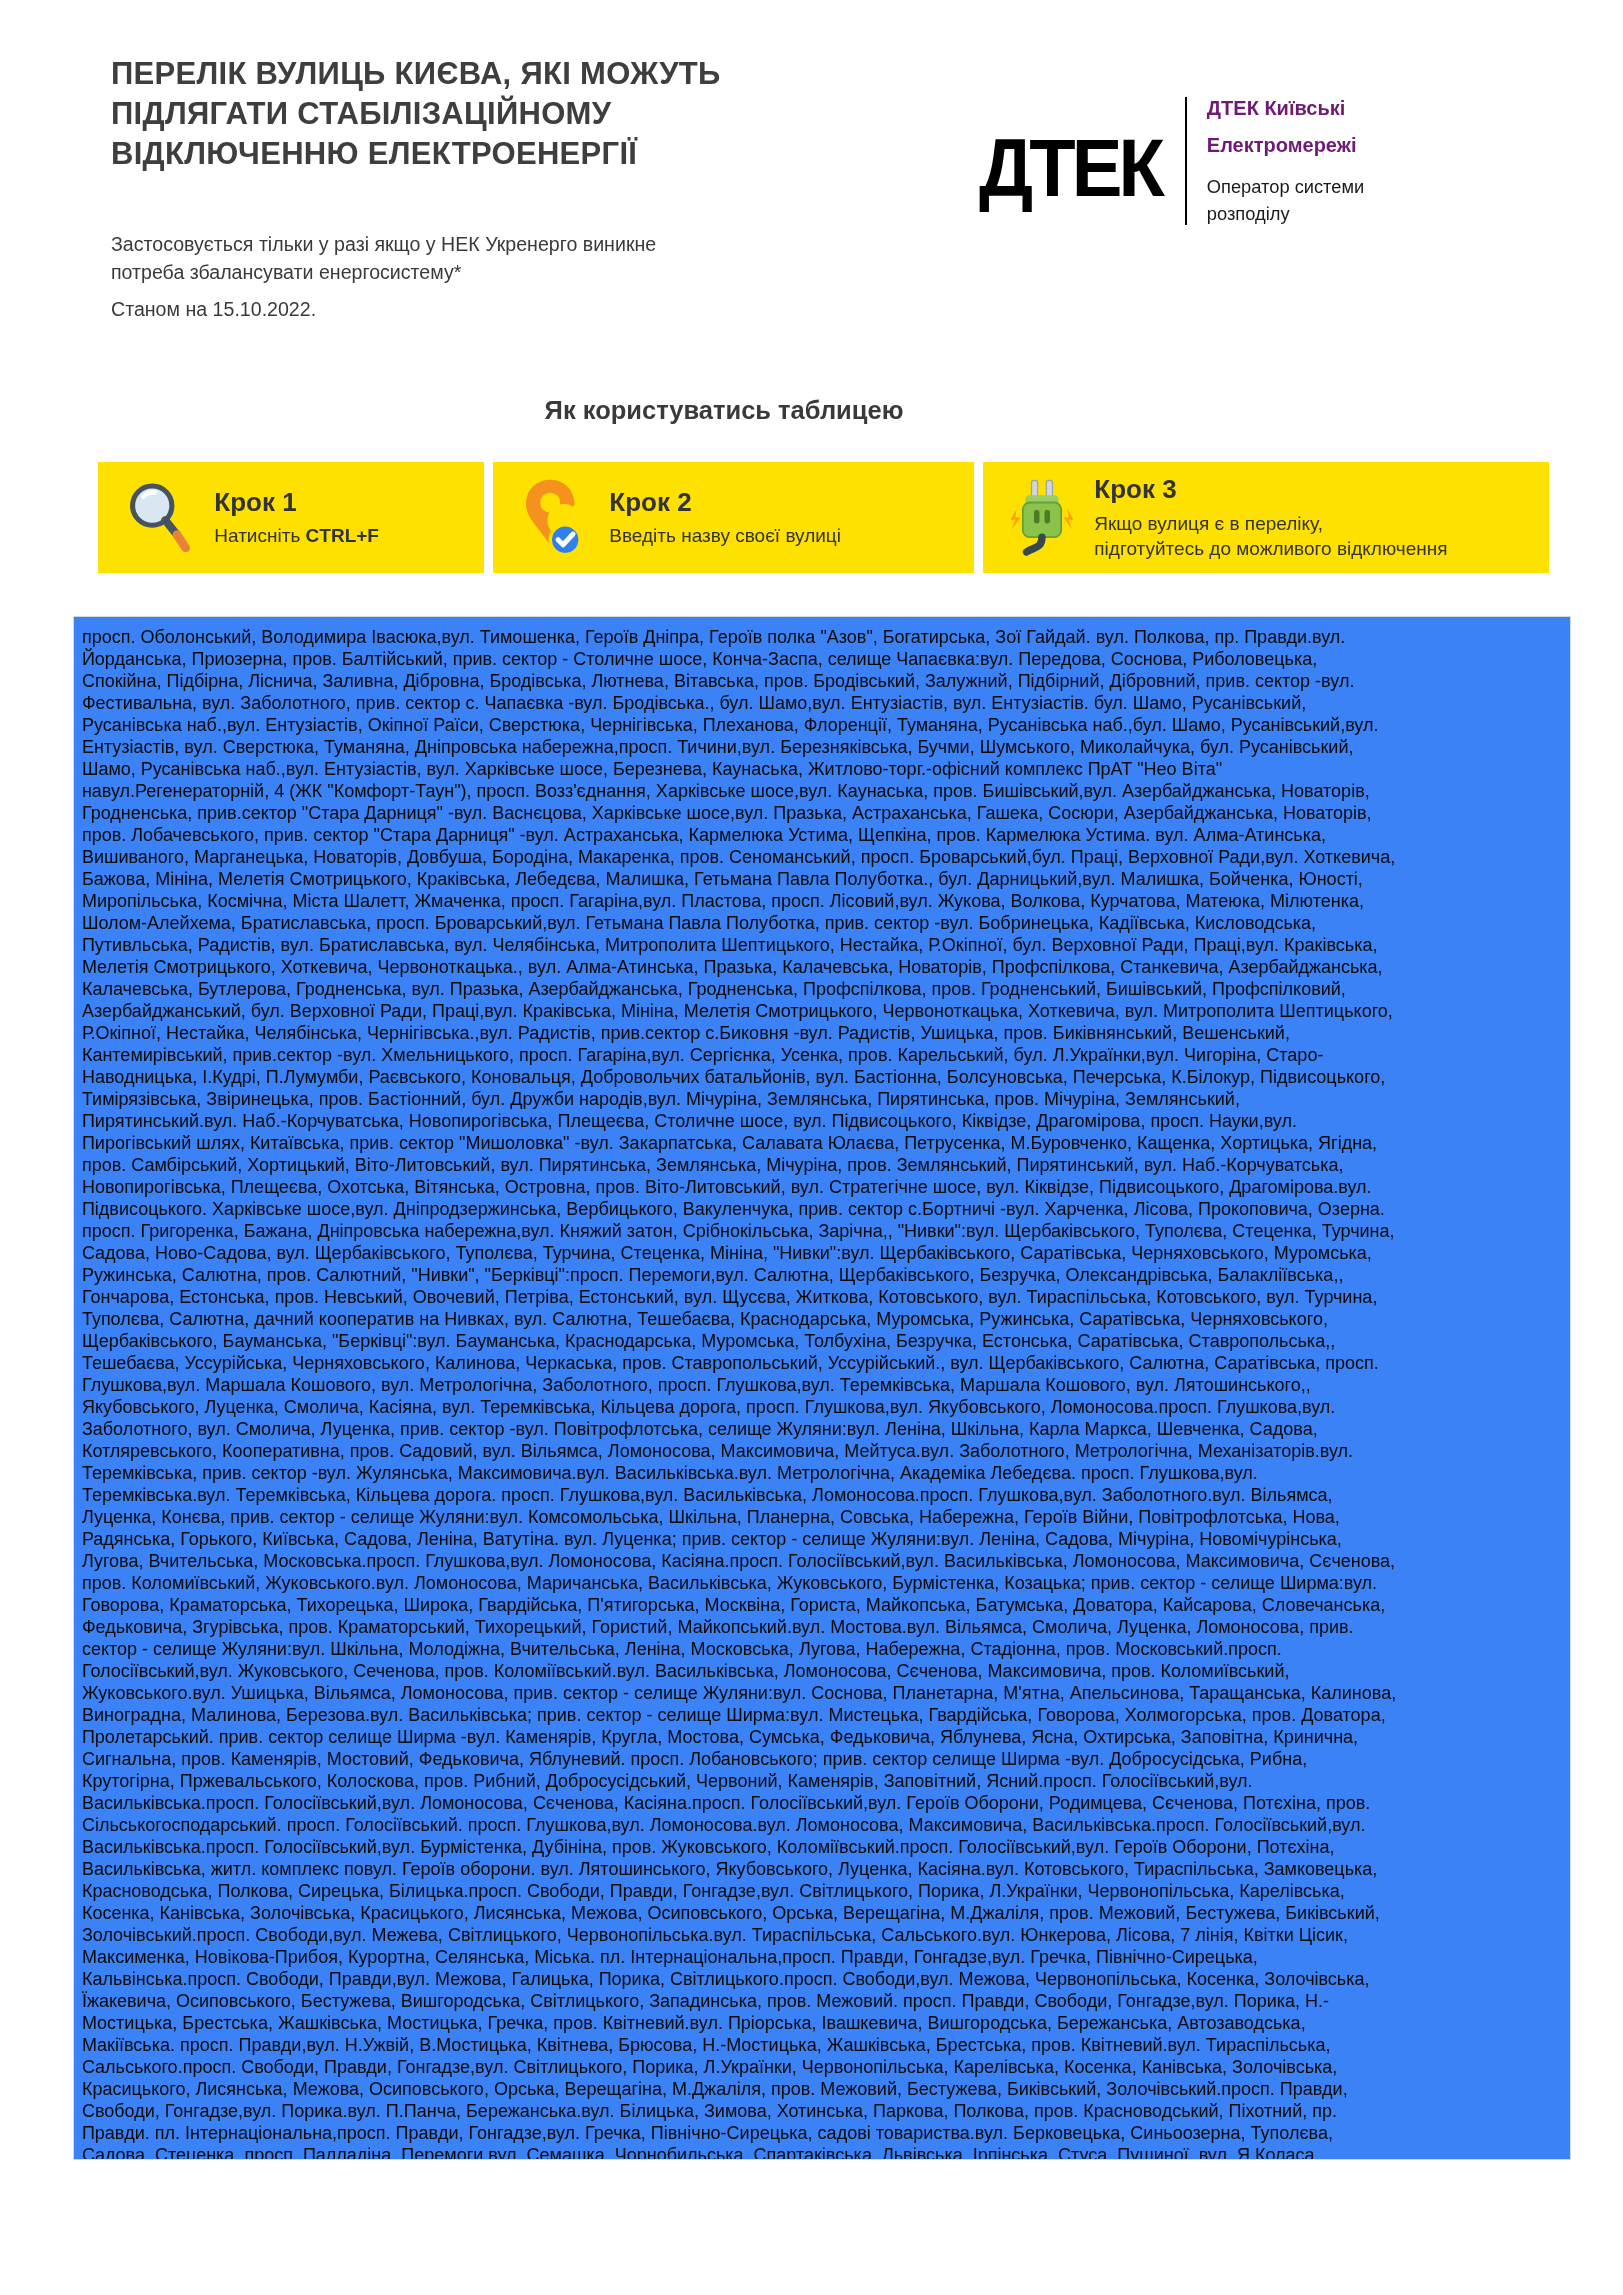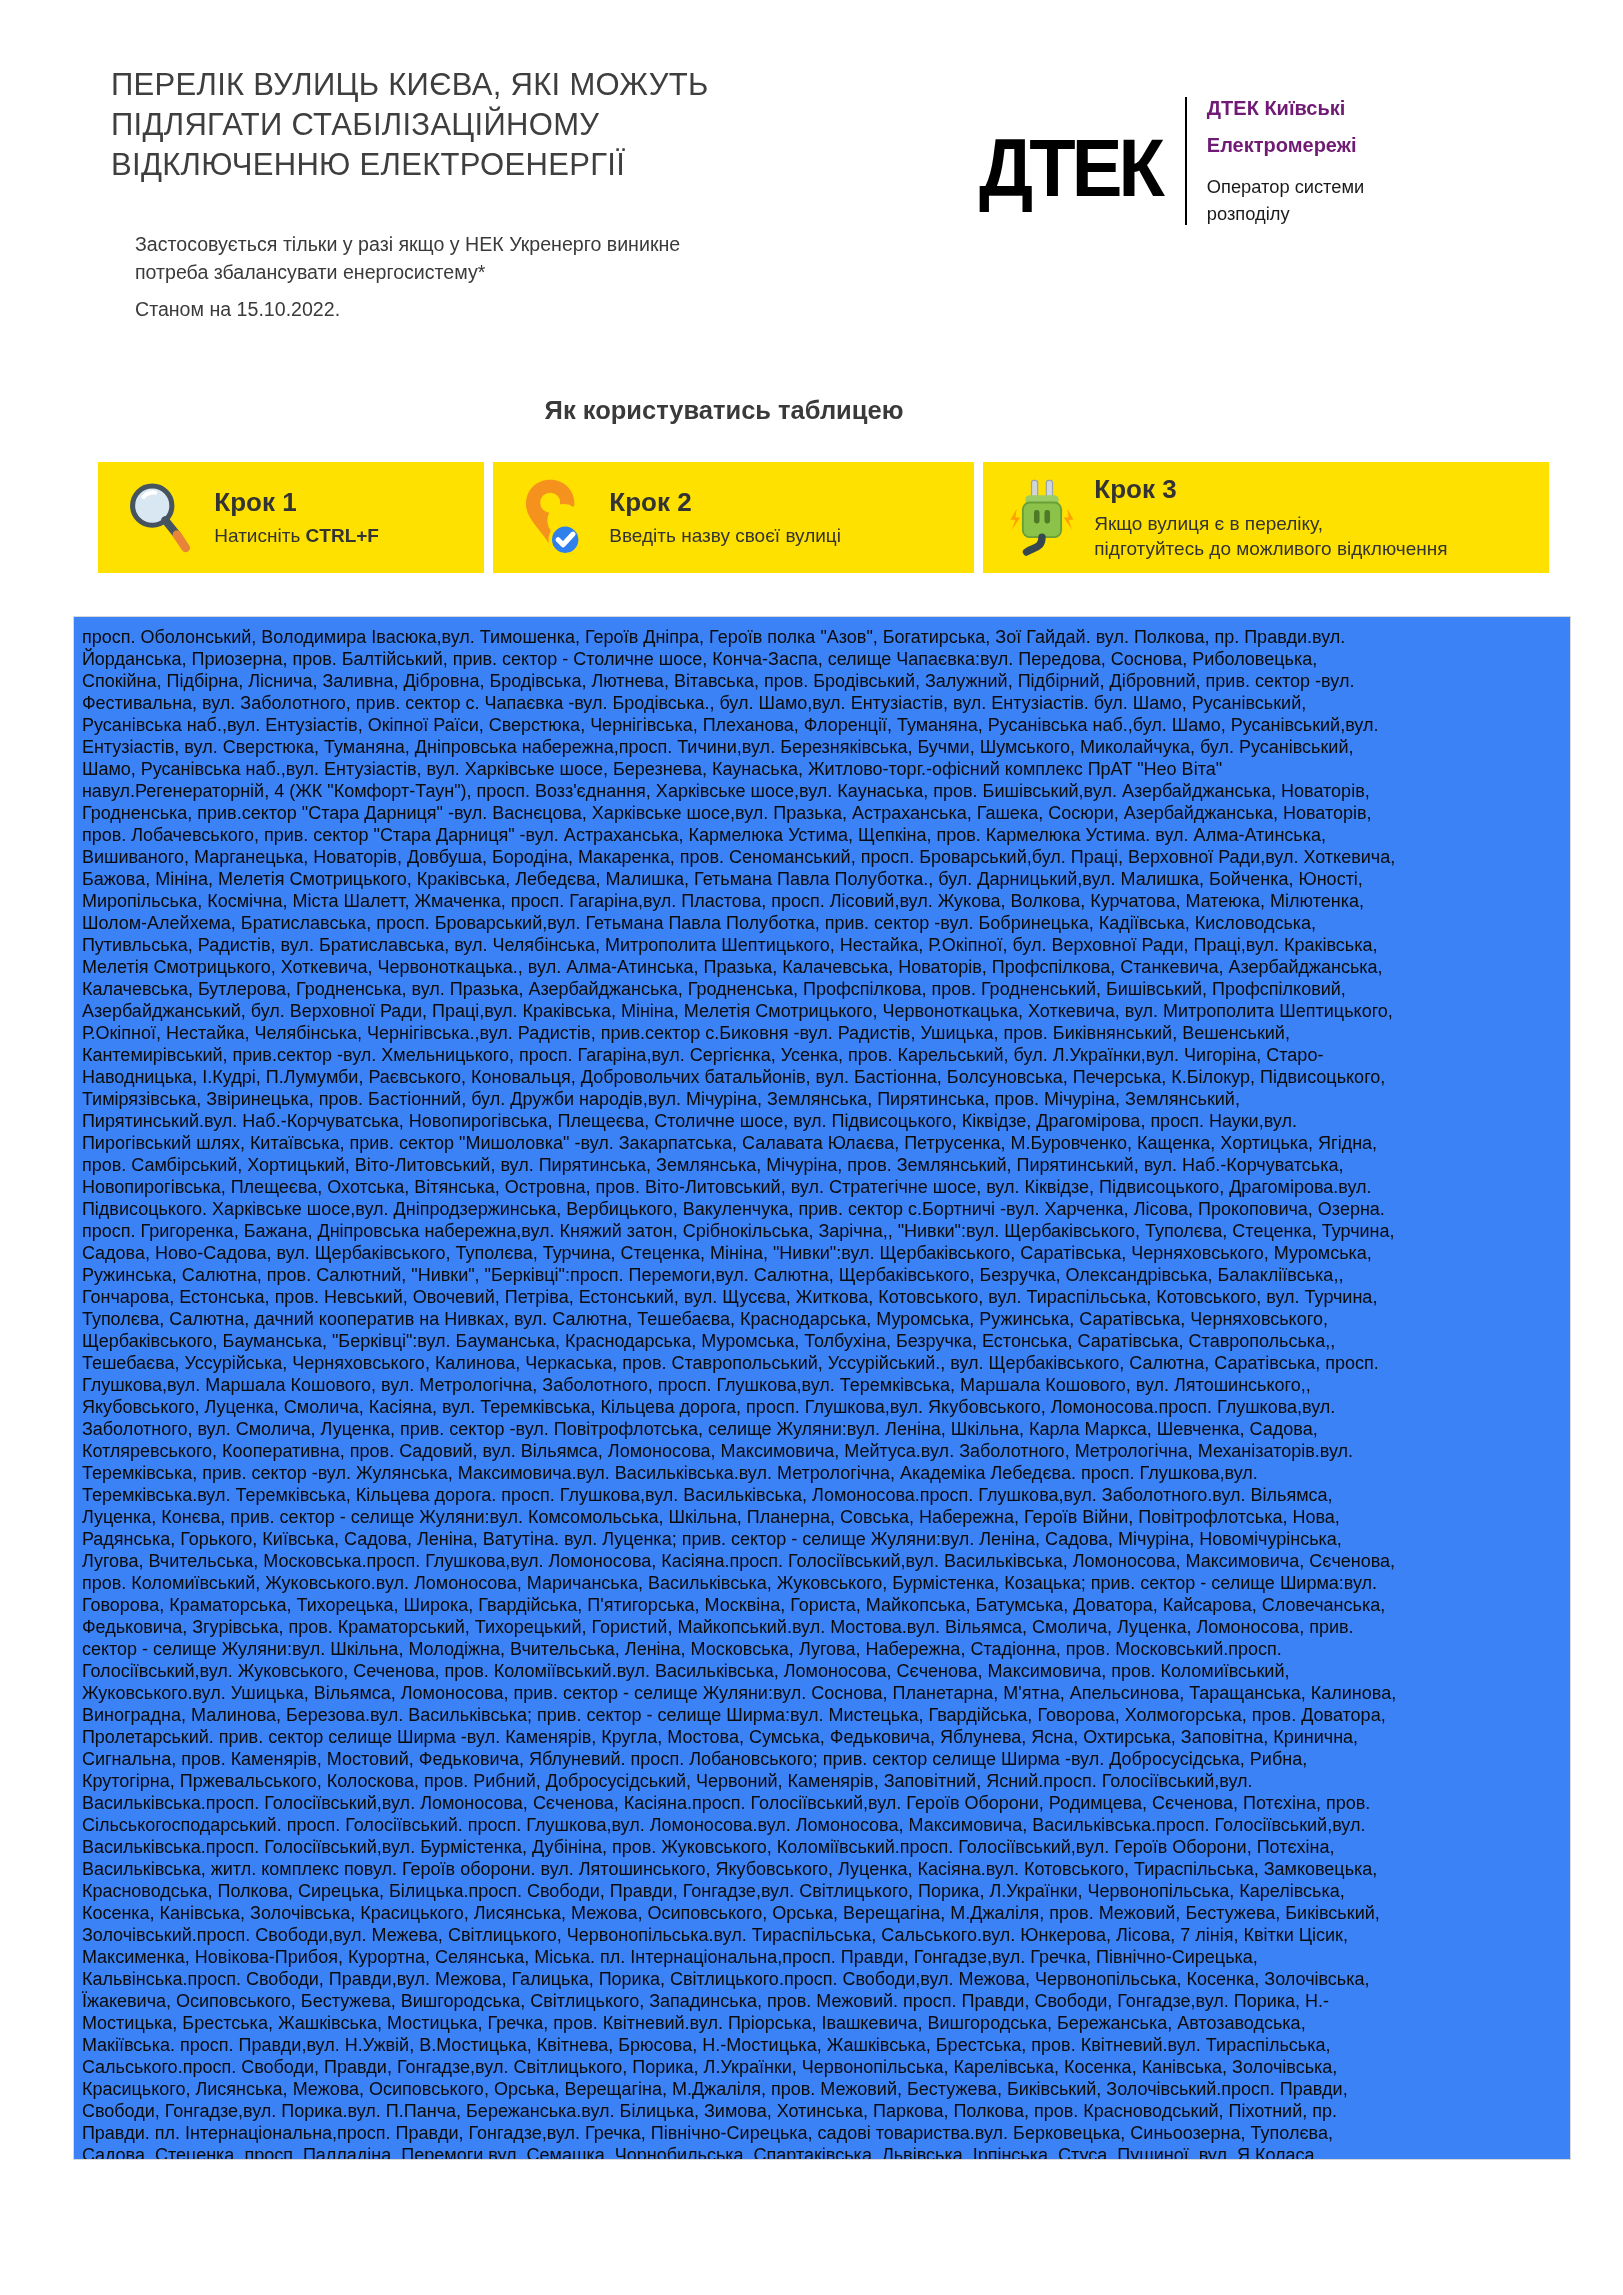--- a/index.html
+++ b/index.html
@@ -1,26 +1,26 @@
 <!DOCTYPE html>
 <html style="font-size:10.5px"><head>
 <meta charset="utf-8">
 <style>
   html,body{margin:0;padding:0;}
   body{
     width:1623px;height:2295px;position:relative;background:#ffffff;
     font-family:"Liberation Sans", sans-serif;color:#222;overflow:hidden;
   }
   .page-title{
-    position:absolute;left:111px;top:65px;width:818px;
-    font-size:31px;font-weight:normal;color:#3e3e3e;line-height:40px;letter-spacing:0.3px;
+    position:absolute;left:111px;top:54px;width:818px;
+    font-size:31px;font-weight:bold;color:#3e3e3e;line-height:40px;letter-spacing:0.3px;
   }
   .subtitle{
     position:absolute;left:111px;top:230px;width:818px;
-    font-size:19.6px;color:#3a3a3a;line-height:28px;margin-left:24px;
+    font-size:19.6px;color:#3a3a3a;line-height:28px;
   }
   .asof{margin-top:8.5px;}
   .logo{position:absolute;left:979px;top:90px;display:flex;align-items:center;}
   .wordmark{
     font-size:76px;font-weight:900;color:#000;letter-spacing:-3.9px;line-height:1;
     transform:scaleY(1.08);margin-top:18.3px;
   }
   .logo-divider{width:2.6px;background:#000;height:128px;margin:5.2px 19.6px 0 23.6px;}
   .brand-name{font-size:20px;font-weight:bold;color:#701a75;line-height:37px;}
   .brand-desc{font-size:18.3px;color:#1a1a1a;line-height:27px;margin-top:9.2px;}

